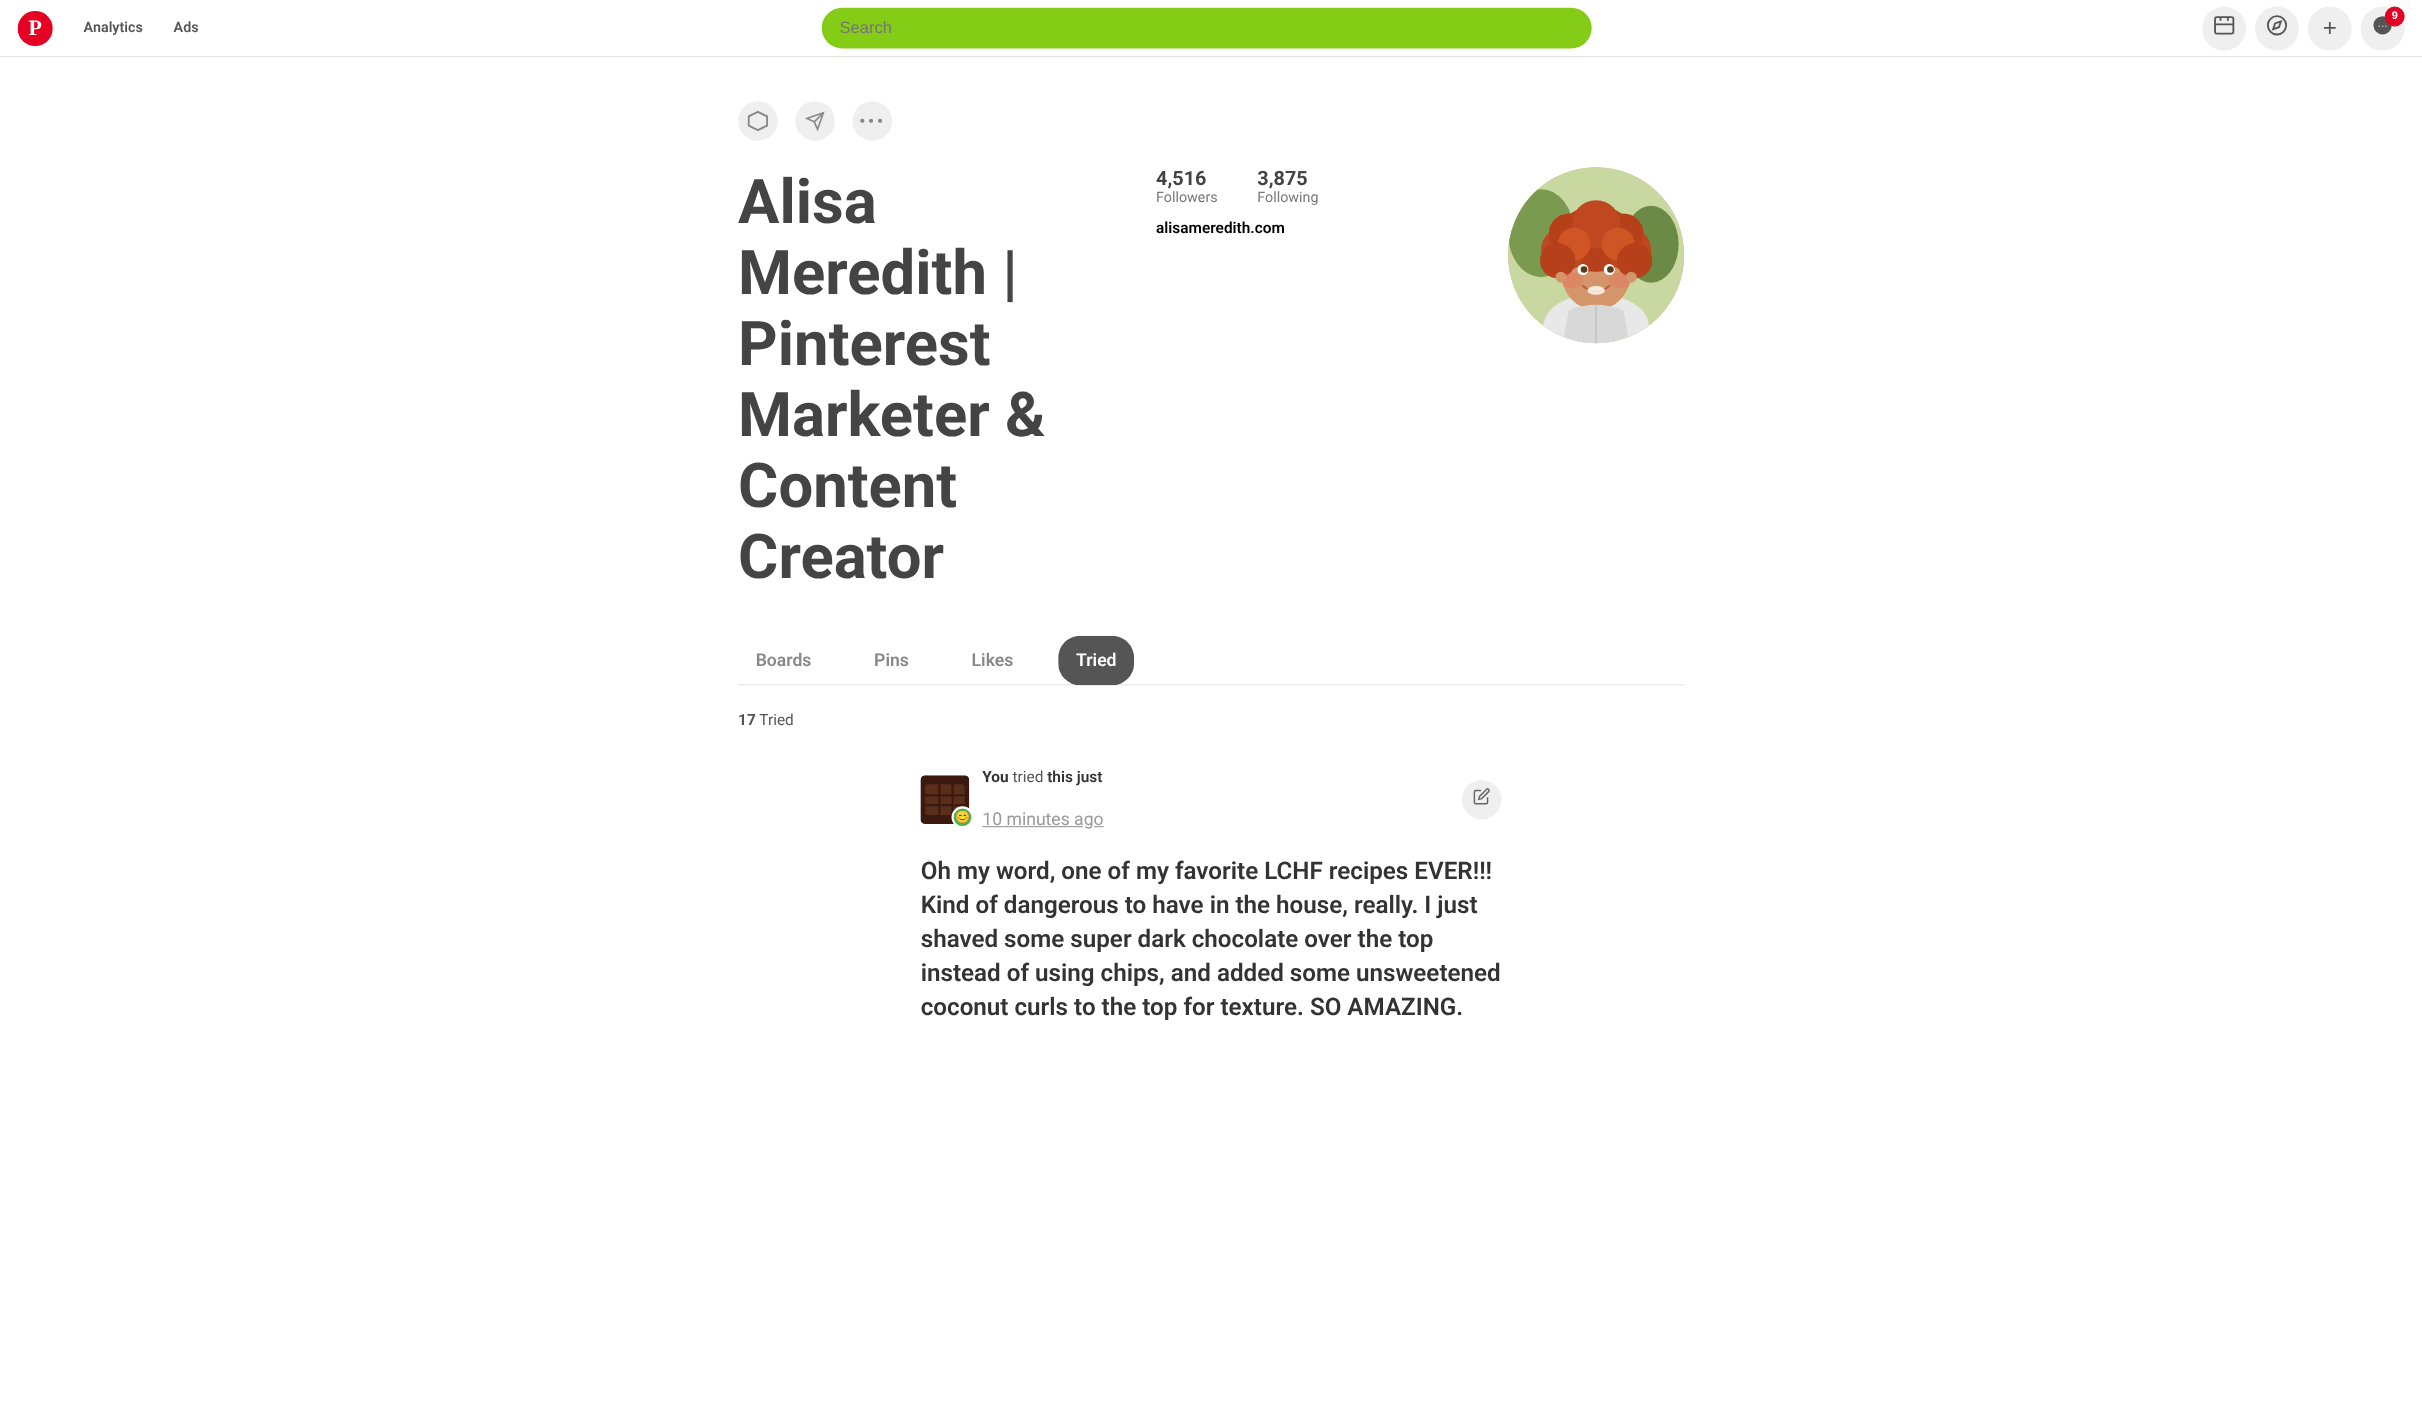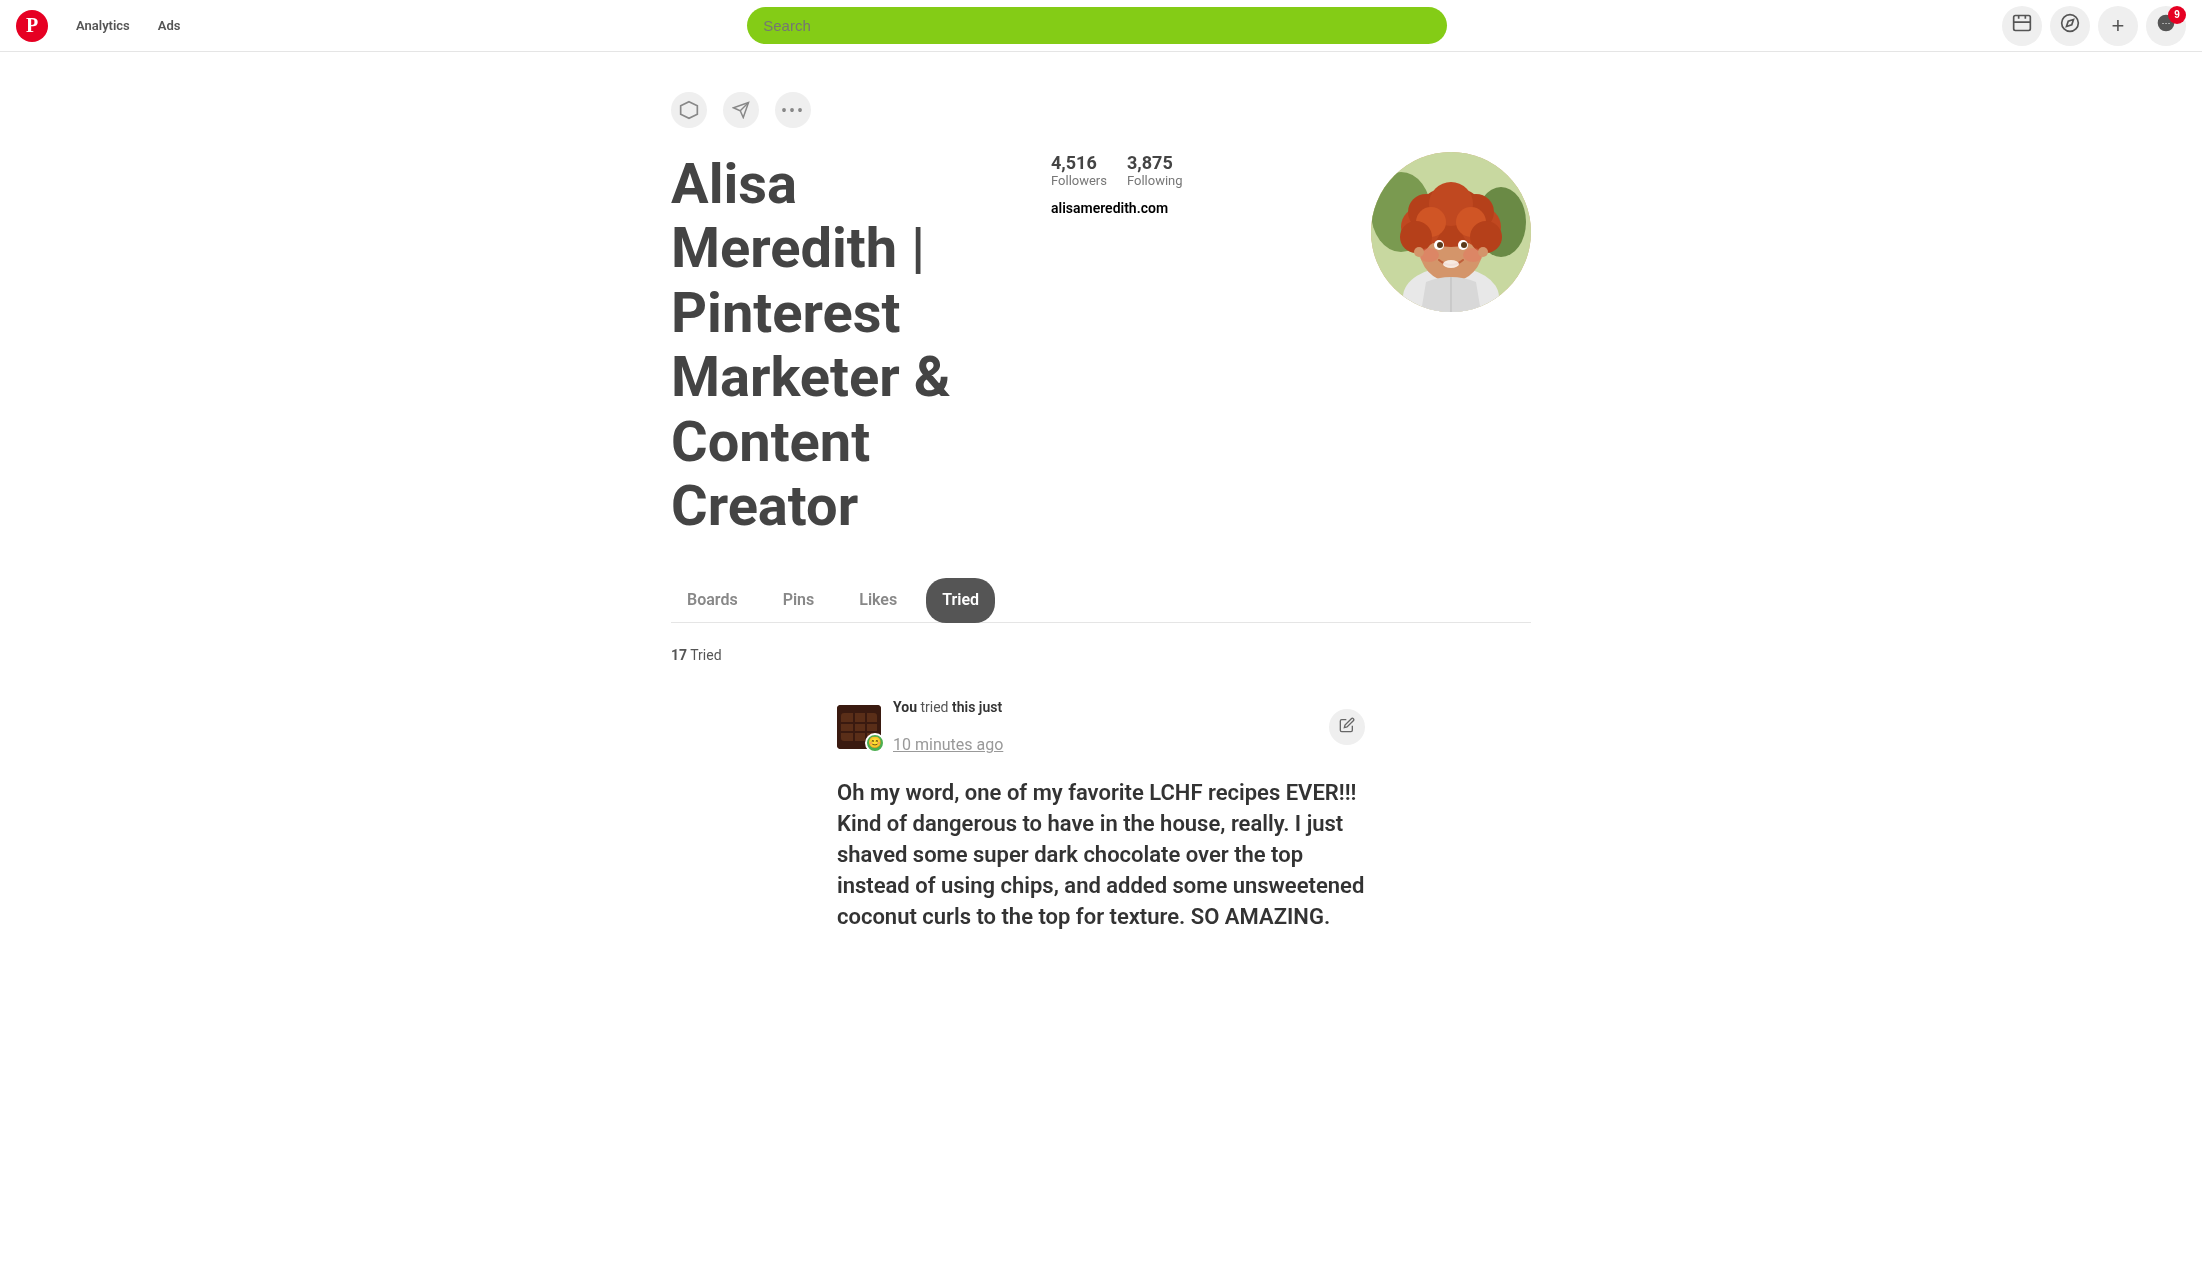--- a/index.html
+++ b/index.html
@@ -124,21 +124,21 @@
     .profile-name {
       font-size: 56px;
       font-weight: 700;
       color: #444;
       line-height: 1.15;
       margin-bottom: 0;
     }
 
     .profile-stats {
       display: flex;
-      gap: 20px;
+      gap: 36px;
       margin-bottom: 12px;
     }
     .profile-stat {
       display: flex;
       flex-direction: column;
     }
     .profile-stat-number {
       font-size: 18px;
       font-weight: 700;
       color: #444;
@@ -176,21 +176,21 @@
       overflow: hidden;
       background: #d4a97a;
       display: flex;
       align-items: center;
       justify-content: center;
     }
 
     
     .profile-tabs {
       display: flex;
-      gap: 13px;
+      gap: 25px;
       border-bottom: 1px solid #e5e5e5;
       margin-bottom: 24px;
       padding-bottom: 0;
     }
 
     .profile-tab {
       padding: 12px 16px;
       font-size: 16px;
       font-weight: 600;
       color: #888;

